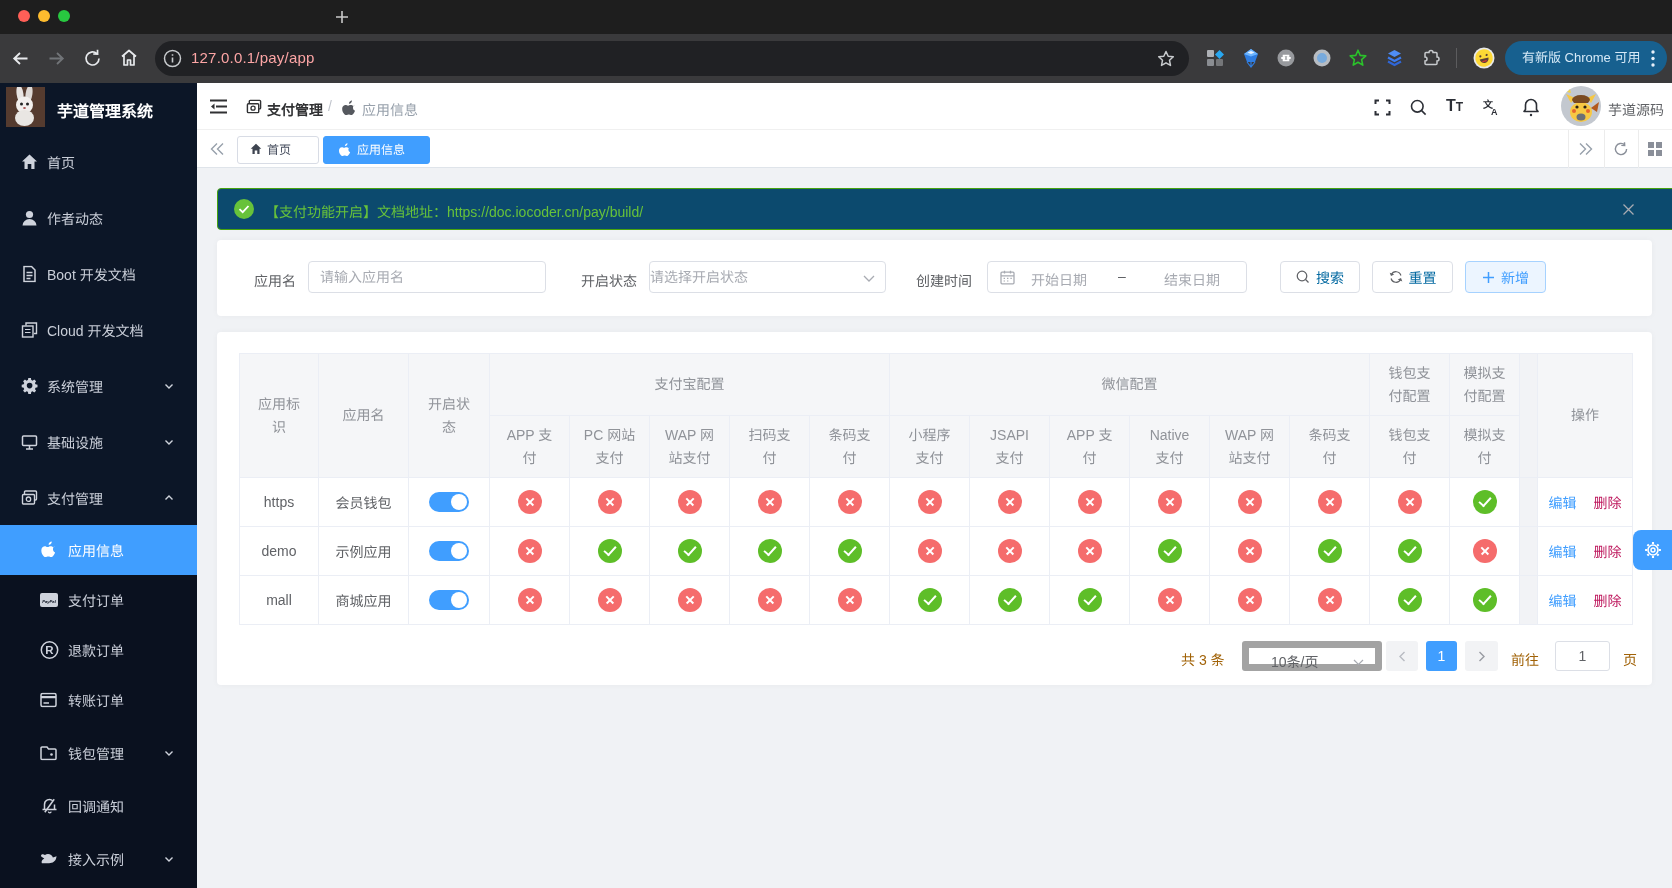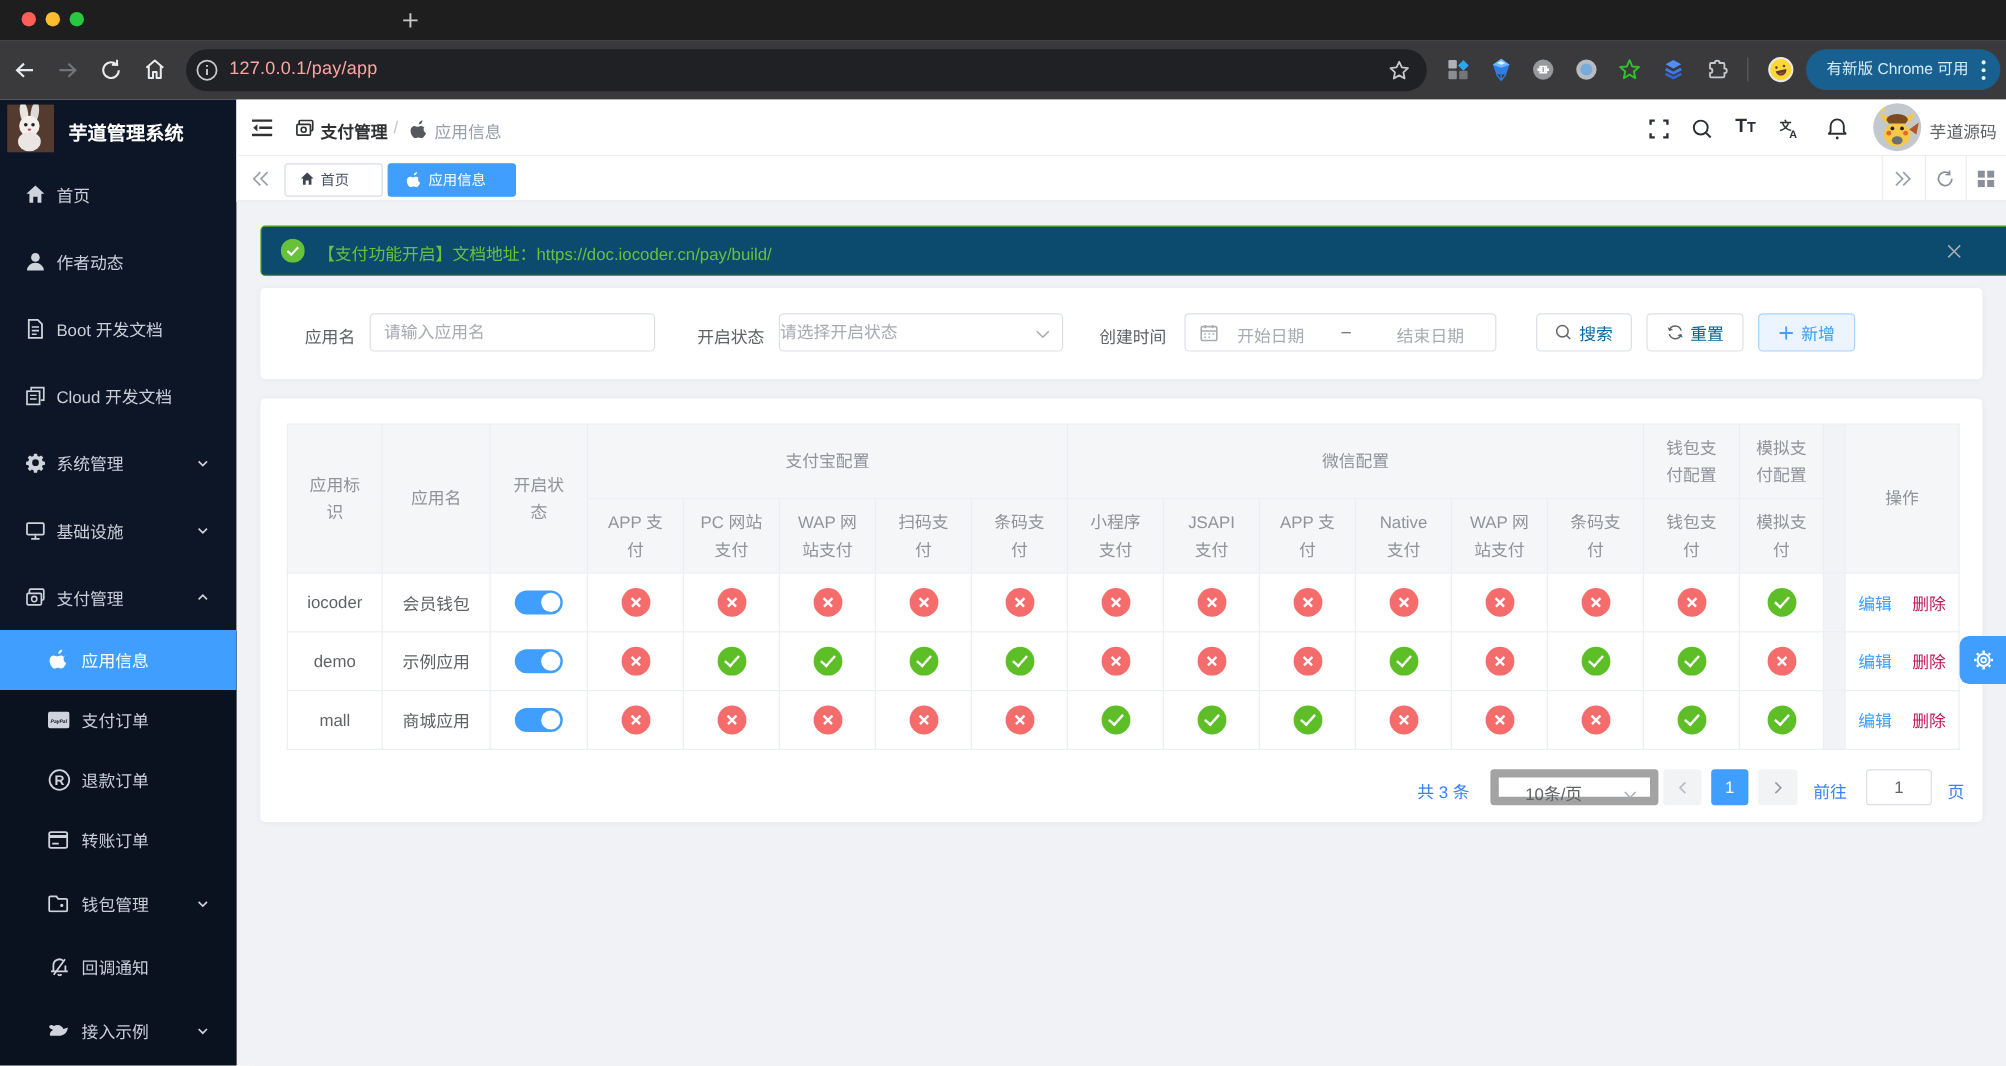--- a/index.html
+++ b/index.html
@@ -51,21 +51,21 @@
   
   .tog { display:inline-block; width:40px; height:20px; border-radius:10px; background:#409eff; position:relative; vertical-align:middle; }
   .tog::after { content:""; position:absolute; right:2px; top:2px; width:16px; height:16px; border-radius:50%; background:#fff; }
   .cc { display:inline-block; width:24px; height:24px; border-radius:50%; position:relative; vertical-align:middle; }
   .cx { background:#f56c6c; }
   .cx::before, .cx::after { content:""; position:absolute; left:7px; top:11.3px; width:10px; height:1.5px; background:#fff; }
   .cx::before { transform:rotate(45deg); } .cx::after { transform:rotate(-45deg); }
   .cv { background:#5ebe28; }
   .cv::before { content:""; position:absolute; left:6px; top:7px; width:10px; height:5px; border-left:2px solid #fff; border-bottom:2px solid #fff; transform:rotate(-48deg); }
   .pgbox { position:absolute; top:309px; height:30px; border-radius:3px; font-size:14px; color:#606266; }
-  .pgtxt { position:absolute; top:317px; font-size:14px; color:#3b82f6; white-space:nowrap; }
+  .pgtxt { position:absolute; top:317px; font-size:14px; color:#a16207; white-space:nowrap; }
 </style>
 </head>
 <body>
 <div id="page">
 
   <div id="tabstrip">
     <div class="tlight" style="left:18px;background:#ff5f57"></div>
     <div class="tlight" style="left:38px;background:#febc2e"></div>
     <div class="tlight" style="left:58px;background:#28c840"></div>
     <svg class="abs" style="left:335px;top:10px" width="14" height="14" viewBox="0 0 14 14">
@@ -477,21 +477,21 @@
           <th>APP 支<br>付</th>
           <th>Native<br>支付</th>
           <th>WAP 网<br>站支付</th>
           <th>条码支<br>付</th>
         <th>钱包支<br>付</th>
           <th>模拟支<br>付</th>
       </tr>
     </thead>
     <tbody>
       <tr>
-        <td>iocoder</td>
+        <td>https</td>
           <td>会员钱包</td>
           <td><span class="tog"></span></td>
         <td><i class="cc cx"></i></td>
           <td><i class="cc cx"></i></td>
           <td><i class="cc cx"></i></td>
           <td><i class="cc cx"></i></td>
           <td><i class="cc cx"></i></td>
         <td><i class="cc cx"></i></td>
           <td><i class="cc cx"></i></td>
           <td><i class="cc cx"></i></td>

